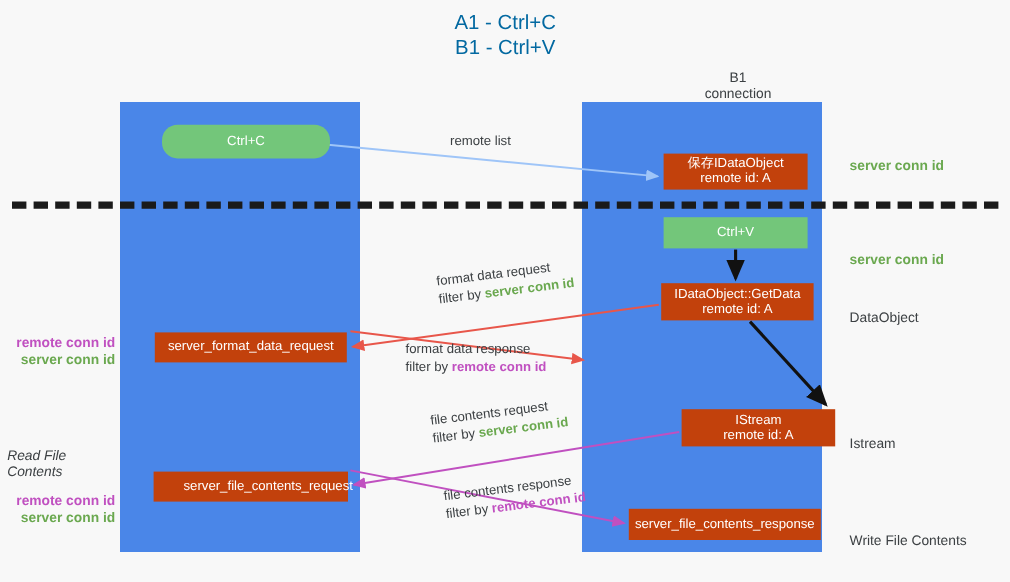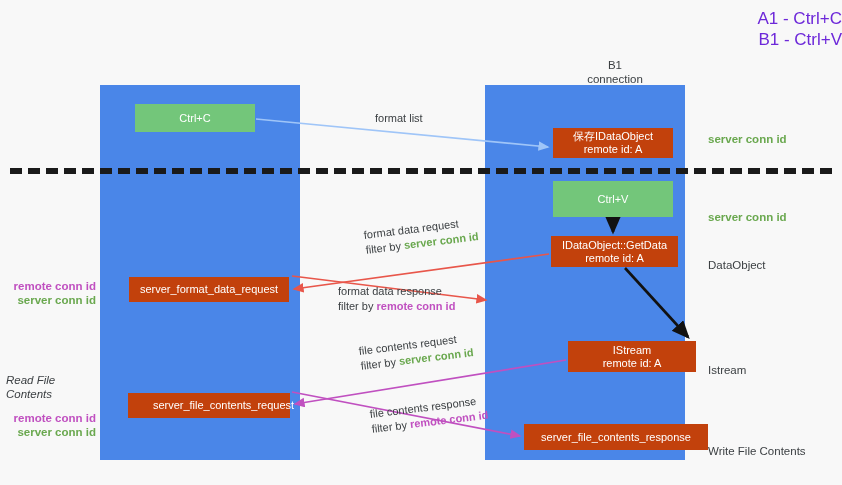--- a/index.html
+++ b/index.html
@@ -20,24 +20,24 @@
     left: 0; top: 0;
     width: 842px;
     height: 485px;
   }
   .abs { position: absolute; }
 
   
   #title {
     left: 0; top: 8px;
     width: 842px;
-    text-align: right;
+    text-align: center;
     font-size: 17px;
     line-height: 21px;
-    color: #6d28d9;
+    color: #0369a1;
     white-space: pre-line;
   }
 
   
   .lane-head {
     width: 200px;
     text-align: center;
     font-size: 11.5px;
     line-height: 14px;
     color: #3c4043;
@@ -66,29 +66,29 @@
     flex-direction: column;
     align-items: center;
     justify-content: center;
     text-align: center;
     white-space: pre-line;
     padding: 2px 4px;
   }
   .node.green { background: #6aa84f; background: #73c67a; }
   .node.orange { background: #c2410c; }
 
-  #node-ctrl-c  { left: 135px; top: 104px; width: 120px; height: 28px; }
+  #node-ctrl-c  { left: 135px; top: 104px; width: 140px; height: 28px; border-radius: 13px; }
   #node-save-ido{ left: 553px; top: 128px; width: 120px; height: 30px; }
-  #node-ctrl-v  { left: 553px; top: 181px; width: 120px; height: 36px; }
+  #node-ctrl-v  { left: 553px; top: 181px; width: 120px; height: 26px; }
   #node-getdata { left: 551px; top: 236px; width: 127px; height: 31px; }
   #node-istream { left: 568px; top: 341px; width: 128px; height: 31px; }
   #node-fmt-req { left: 129px; top: 277px; width: 160px; height: 25px; }
   #node-fmt-res { left: 489px; top: 289px; width: 158px; height: 25px; }
   #node-file-req{ left: 128px; top: 393px; width: 162px; height: 25px; padding-left: 33px; }
-  #node-file-res{ left: 524px; top: 424px; width: 184px; height: 26px; }
+  #node-file-res{ left: 524px; top: 424px; width: 160px; height: 26px; }
 
   
   .side-label {
     font-size: 11.5px;
     line-height: 14px;
     white-space: pre-line;
   }
   .green-txt  { color: #6aa84f; font-weight: bold; }
   .magenta-txt{ color: #c050c0; font-weight: bold; }
   .plain-txt  { color: #3c4043; margin-top: 13px; }
@@ -234,21 +234,21 @@
   </div>
 
   <div class="abs" id="lbl-read-file">Read File Contents</div>
 
   <div class="abs" id="lbl-left-conn-2">
     <div class="magenta-txt">remote conn id</div>
     <div class="green-txt">server conn id</div>
   </div>
 
   <div class="abs edge-label" id="edge-format-list">
-    <div>format list</div>
+    <div>remote list</div>
   </div>
 
   <div class="abs edge-label" id="edge-fmt-req">
     <div>format data request</div>
     <div class="l2"><span>filter by </span><span class="green-txt">server conn id</span></div>
   </div>
 
   <div class="abs edge-label" id="edge-fmt-res">
     <div>format data response</div>
     <div class="l2"><span>filter by </span><span class="magenta-txt">remote conn id</span></div>

